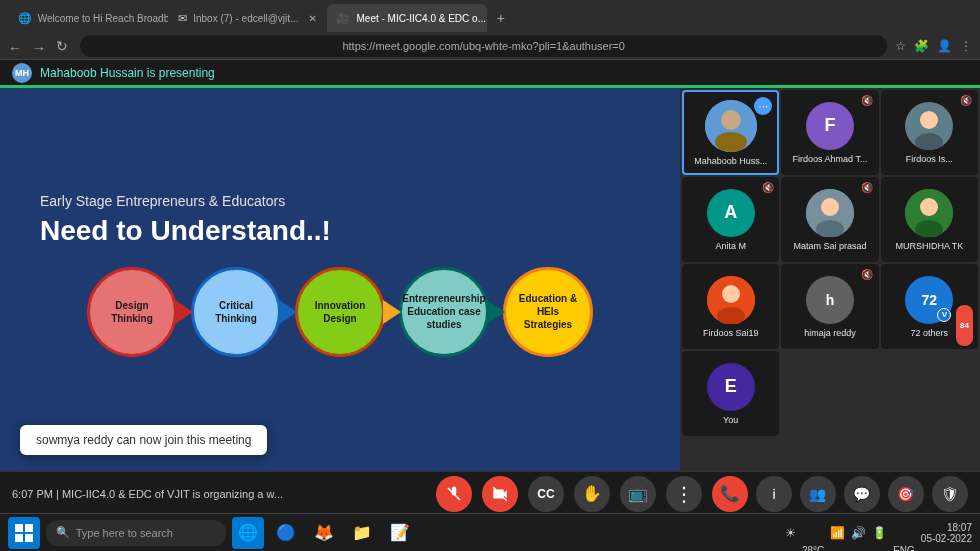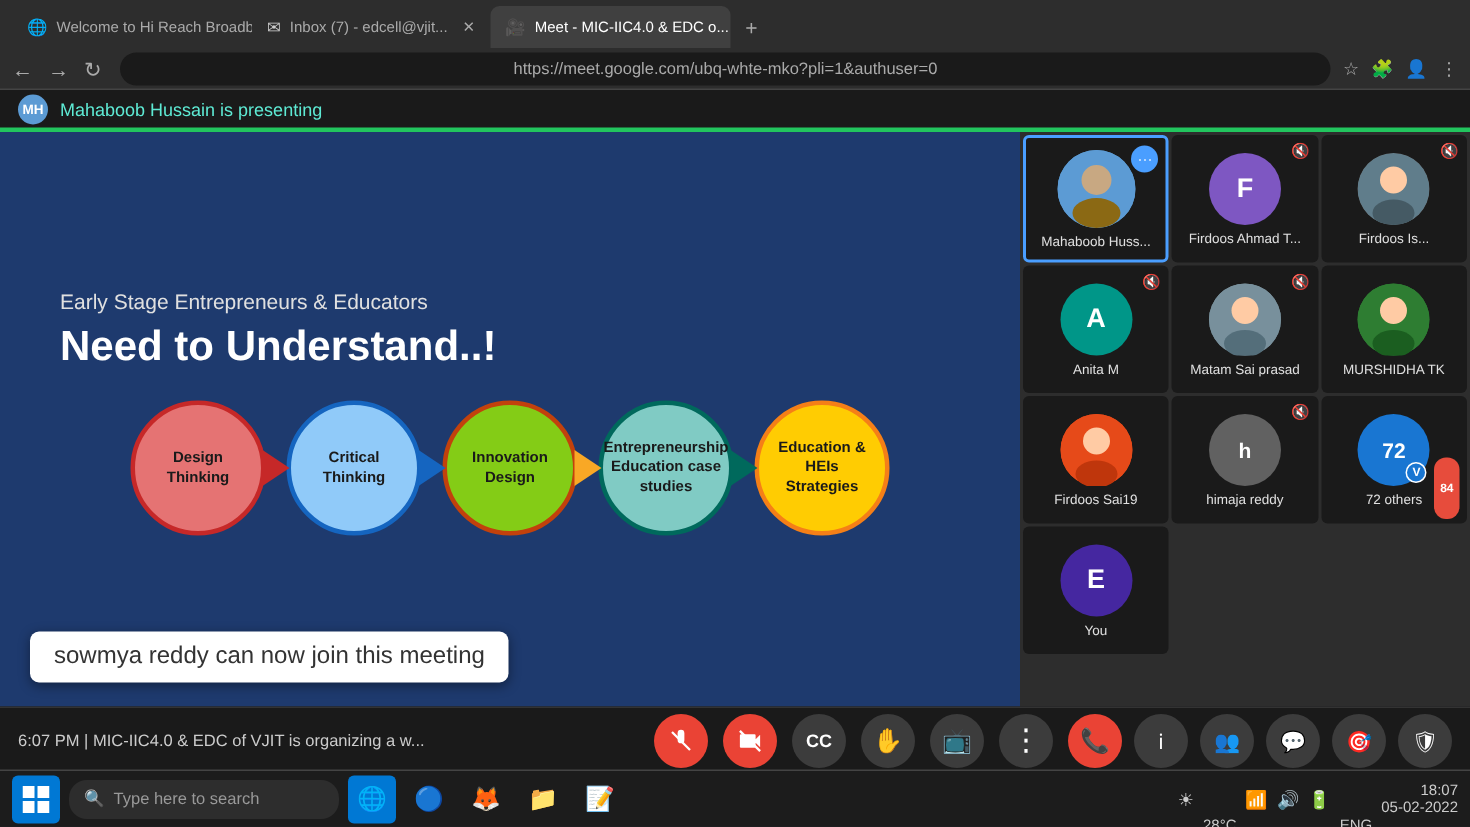--- a/index.html
+++ b/index.html
@@ -159,21 +159,21 @@
       margin: 0 -2px;
       z-index: 1;
     }
     .notification-bar {
       position: absolute;
       bottom: 16px;
       left: 20px;
       background: #ffffff;
       border-radius: 6px;
       padding: 8px 16px;
-      font-size: 16px;
+      font-size: 12px;
       color: #333;
       box-shadow: 0 2px 8px rgba(0,0,0,0.4);
     }
 
     
     .participants-panel {
       width: 300px;
       background: #2d2d2d;
       display: grid;
       grid-template-columns: 1fr 1fr 1fr;

